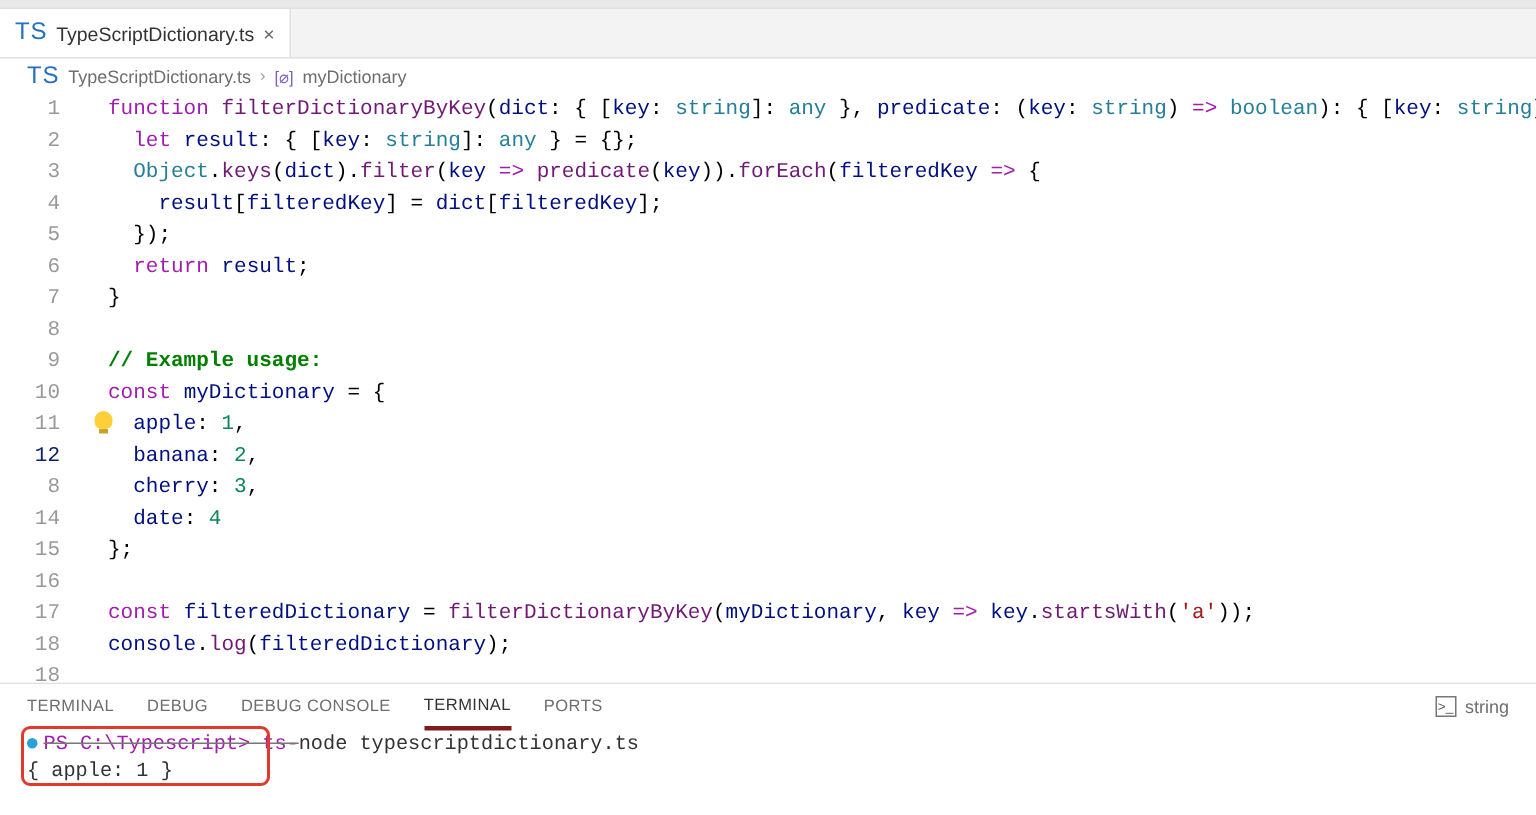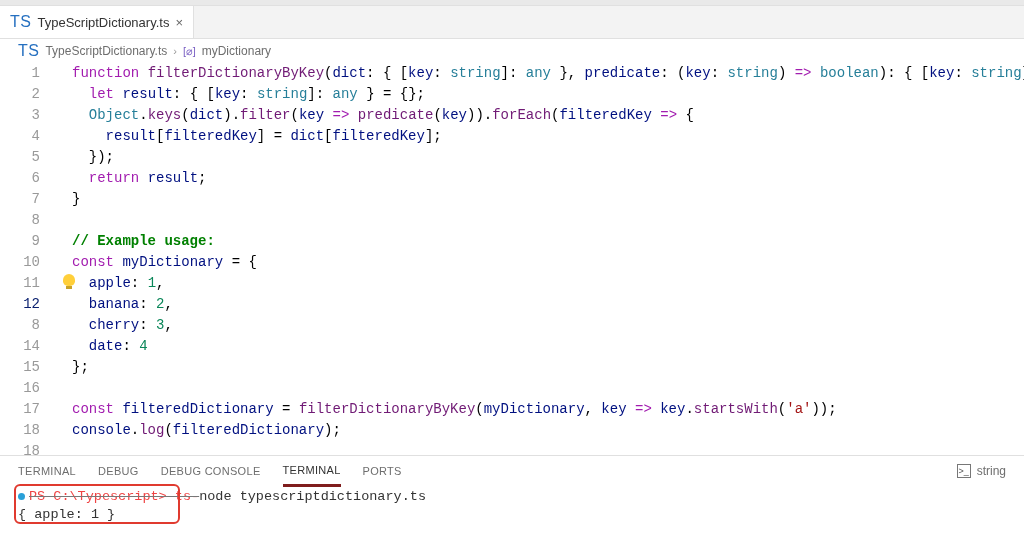--- a/index.html
+++ b/index.html
@@ -159,21 +159,21 @@
     color: #333;
     position: relative;
   }
   .term-dot {
     display:inline-block;
     width:7px; height:7px; border-radius:50%;
     background:#2aa0d8;
     margin-right: 4px;
     vertical-align: middle;
   }
-  .prompt { color: #ef4444; }
+  .prompt { color: #a21caf; }
   .cmd { color: #333; }
   .strike { text-decoration: line-through; text-decoration-color:#777; }
   .cursor-block {
     display:inline-block; width:8px; height:15px;
     background:#333; vertical-align: text-bottom;
   }
   .red-box {
     position:absolute;
     border:2px solid #e03a2f;
     border-radius:6px;

